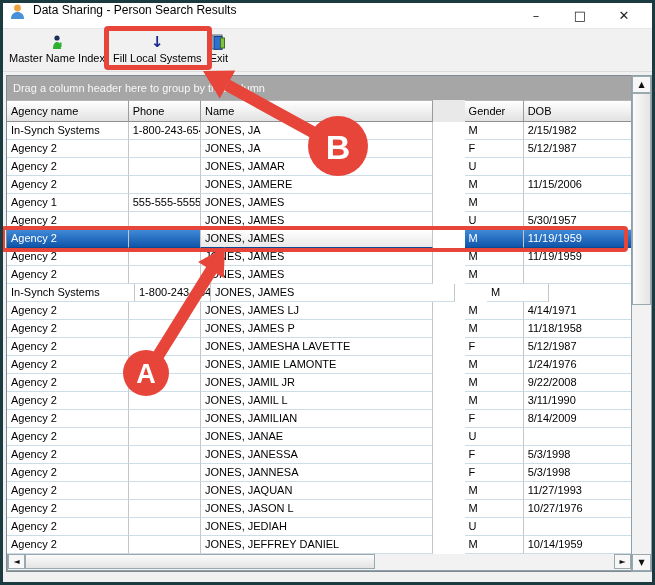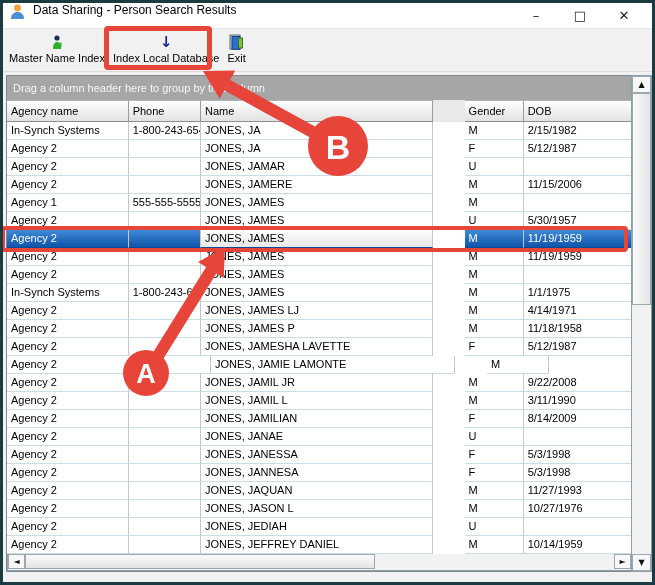--- a/index.html
+++ b/index.html
@@ -109,21 +109,21 @@
         <svg width="16" height="16" viewBox="0 0 16 16">
           <circle cx="8" cy="4" r="2.6" fill="#1c2f57"></circle>
           <path d="M4 15 C4 9.5 6.5 8 8 8 C9.5 8 12 9.5 12 15 Z" fill="#2eaf2e"></path>
           <rect x="10.5" y="8.5" width="2" height="4.5" fill="#2eaf2e"></rect>
         </svg>
       </span>
       <span class="tool-label">Master Name Index</span>
     </div>
     <div class="tool-btn">
       <span class="ticon arrow-glyph">↓</span>
-      <span class="tool-label">Index Local Database</span>
+      <span class="tool-label">Fill Local Systems</span>
     </div>
     <div class="tool-btn">
       <span class="ticon">
         <svg width="15" height="16" viewBox="0 0 15 16">
           <rect x="1" y="1" width="10" height="14" fill="#c6d2dc" stroke="#5a6b7a"></rect>
           <rect x="3" y="2.5" width="8" height="12.8" fill="#2f6fce" stroke="#1b3f7e"></rect>
           <rect x="9.5" y="4" width="4" height="10" fill="#7dc243" stroke="#3f7020"></rect>
         </svg>
       </span>
       <span class="tool-label">Exit</span>
@@ -203,21 +203,20 @@
               <div class="cell col-phone"></div>
               <div class="cell col-name">JONES, JAMES</div>
               <div class="cell col-gender">M</div>
               <div class="cell col-dob"></div>
             </div>
             <div class="grid-row">
               <div class="cell col-agency">In-Synch Systems</div>
               <div class="cell col-phone">1-800-243-6540 x 2</div>
               <div class="cell col-name">JONES, JAMES</div>
               <div class="cell col-gender">M</div>
-              <div class="cell col-dob">1/1/1975</div>
             </div>
             <div class="grid-row">
               <div class="cell col-agency">Agency 2</div>
               <div class="cell col-phone"></div>
               <div class="cell col-name">JONES, JAMES LJ</div>
               <div class="cell col-gender">M</div>
               <div class="cell col-dob">4/14/1971</div>
             </div>
             <div class="grid-row">
               <div class="cell col-agency">Agency 2</div>
@@ -231,20 +230,21 @@
               <div class="cell col-phone"></div>
               <div class="cell col-name">JONES, JAMESHA LAVETTE</div>
               <div class="cell col-gender">F</div>
               <div class="cell col-dob">5/12/1987</div>
             </div>
             <div class="grid-row">
               <div class="cell col-agency">Agency 2</div>
               <div class="cell col-phone"></div>
               <div class="cell col-name">JONES, JAMIE LAMONTE</div>
               <div class="cell col-gender">M</div>
+              <div class="cell col-dob">1/24/1976</div>
             </div>
             <div class="grid-row">
               <div class="cell col-agency">Agency 2</div>
               <div class="cell col-phone"></div>
               <div class="cell col-name">JONES, JAMIL JR</div>
               <div class="cell col-gender">M</div>
               <div class="cell col-dob">9/22/2008</div>
             </div>
             <div class="grid-row">
               <div class="cell col-agency">Agency 2</div>

